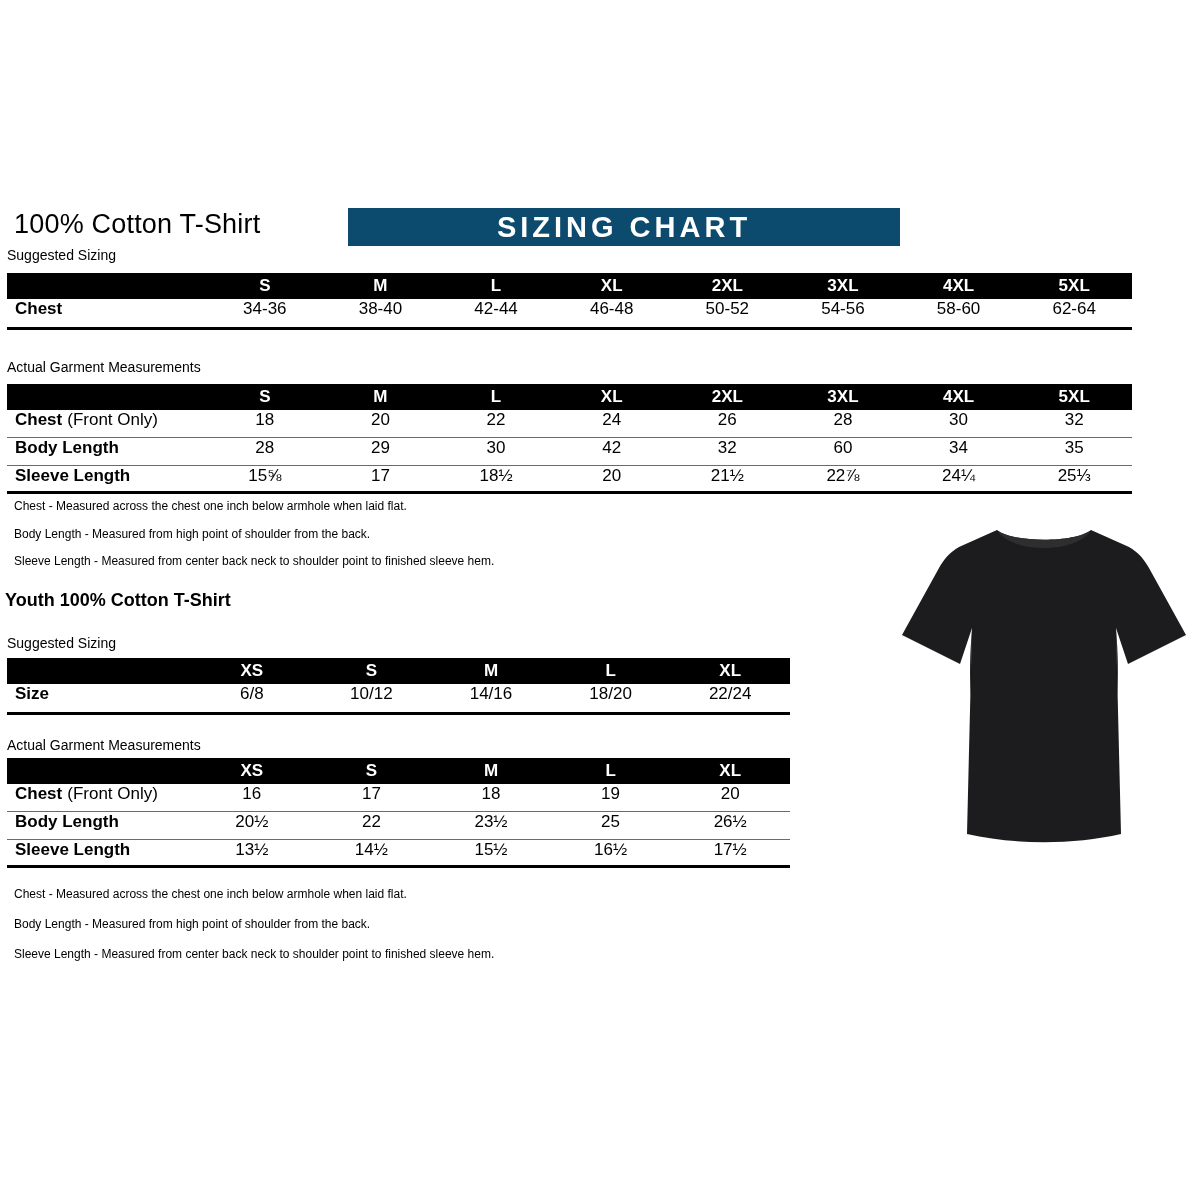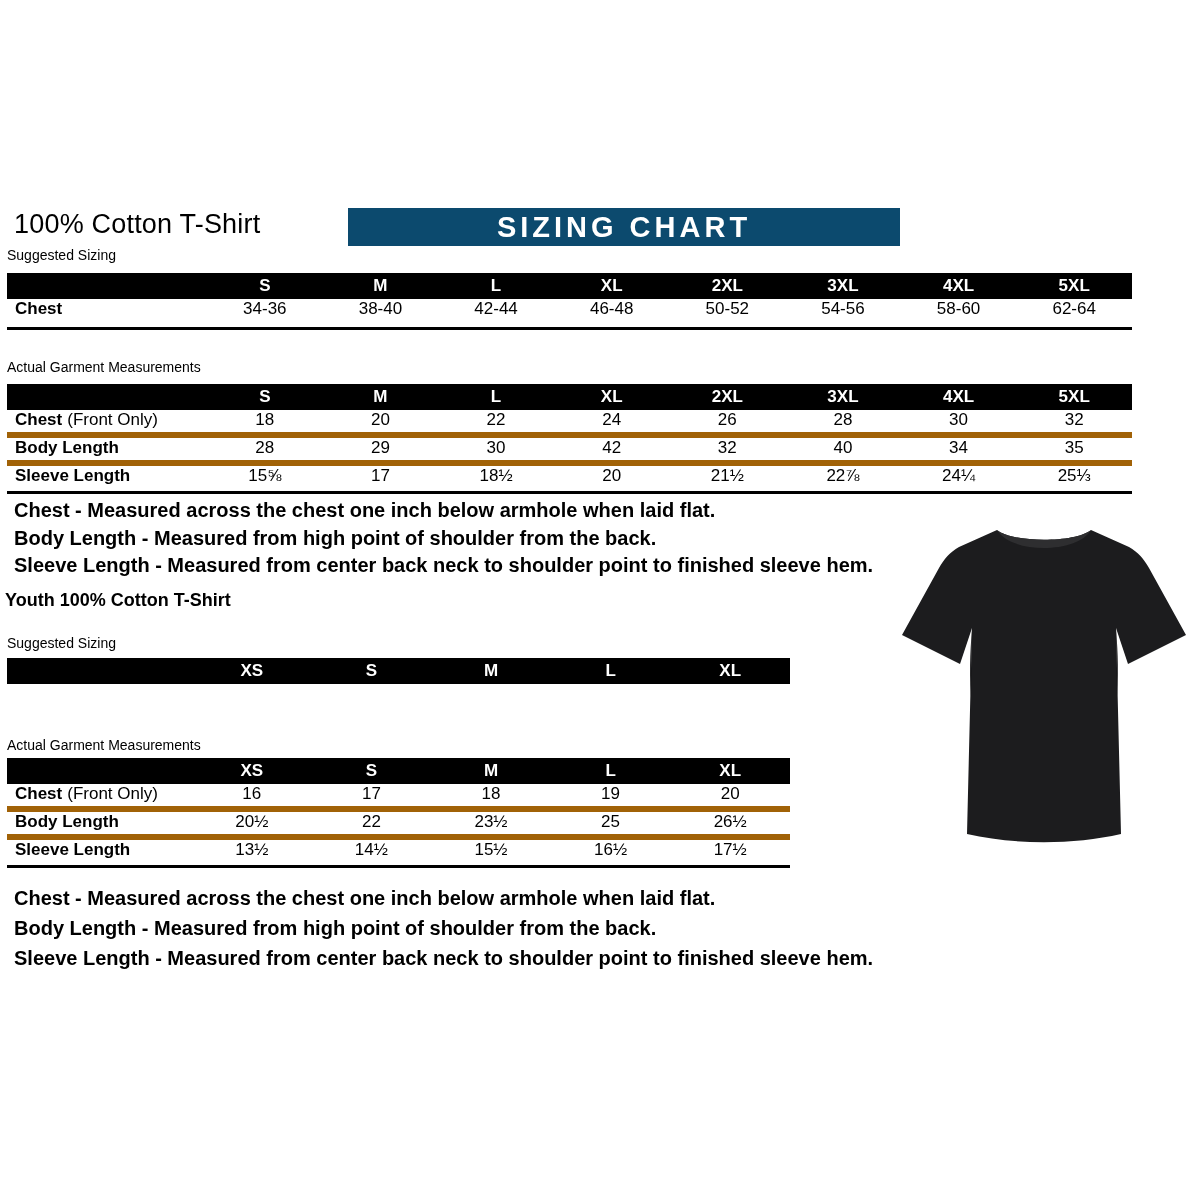--- a/index.html
+++ b/index.html
@@ -31,24 +31,24 @@
     font-weight: bold; font-size: 17px; height: 26px;
   }
   .trow { display: flex; align-items: flex-start; font-size: 17px; height: 28px; }
   .trow.tall { height: 31px; }
   .lbl { padding-left: 8px; white-space: nowrap; }
   .adult .lbl { width: 200px; }
   .youth .lbl { width: 185px; }
   .col { flex: 1; text-align: center; }
   .b { font-weight: bold; }
   .lbl-note { margin-left: 5px; font-weight: normal; }
-  .sep { border-bottom: 6px solid #a16207; }
+  .sep { border-bottom: 1px solid #a16207; }
   .thick { border-bottom: 3px solid #000; }
 
-  .note-line { left: 14px; font-size: 20px; font-weight: bold; }
+  .note-line { left: 14px; font-size: 12px; }
 
   .tshirt-wrap { left: 893px; top: 474px; width: 302px; height: 342px; }
 </style>
 </head>
 <body>
 
 <div class="abs page-title">100% Cotton T-Shirt</div>
 <div class="abs banner">
   <span>SIZING CHART</span>
 </div>
@@ -105,21 +105,21 @@
     <div class="col">30</div>
     <div class="col">32</div>
   </div>
   <div class="trow sep">
     <div class="lbl"><span class="b">Body Length</span><span class="lbl-note"></span></div>
     <div class="col">28</div>
     <div class="col">29</div>
     <div class="col">30</div>
     <div class="col">42</div>
     <div class="col">32</div>
-    <div class="col">40</div>
+    <div class="col">60</div>
     <div class="col">34</div>
     <div class="col">35</div>
   </div>
   <div class="trow thick">
     <div class="lbl"><span class="b">Sleeve Length</span><span class="lbl-note"></span></div>
     <div class="col">15⅝</div>
     <div class="col">17</div>
     <div class="col">18½</div>
     <div class="col">20</div>
     <div class="col">21½</div>
@@ -137,20 +137,28 @@
 <div class="abs section-label" style="top:593px">Suggested Sizing</div>
 
 <div class="abs sz-table youth" style="top:616px; width:783px">
   <div class="thead">
     <div class="lbl"></div>
     <div class="col">XS</div>
     <div class="col">S</div>
     <div class="col">M</div>
     <div class="col">L</div>
     <div class="col">XL</div>
+  </div>
+  <div class="trow tall thick">
+    <div class="lbl"><span class="b">Size</span><span class="lbl-note"></span></div>
+    <div class="col">6/8</div>
+    <div class="col">10/12</div>
+    <div class="col">14/16</div>
+    <div class="col">18/20</div>
+    <div class="col">22/24</div>
   </div>
 </div>
 
 <div class="abs section-label" style="top:695px">Actual Garment Measurements</div>
 
 <div class="abs sz-table youth" style="top:716px; width:783px">
   <div class="thead">
     <div class="lbl"></div>
     <div class="col">XS</div>
     <div class="col">S</div>

